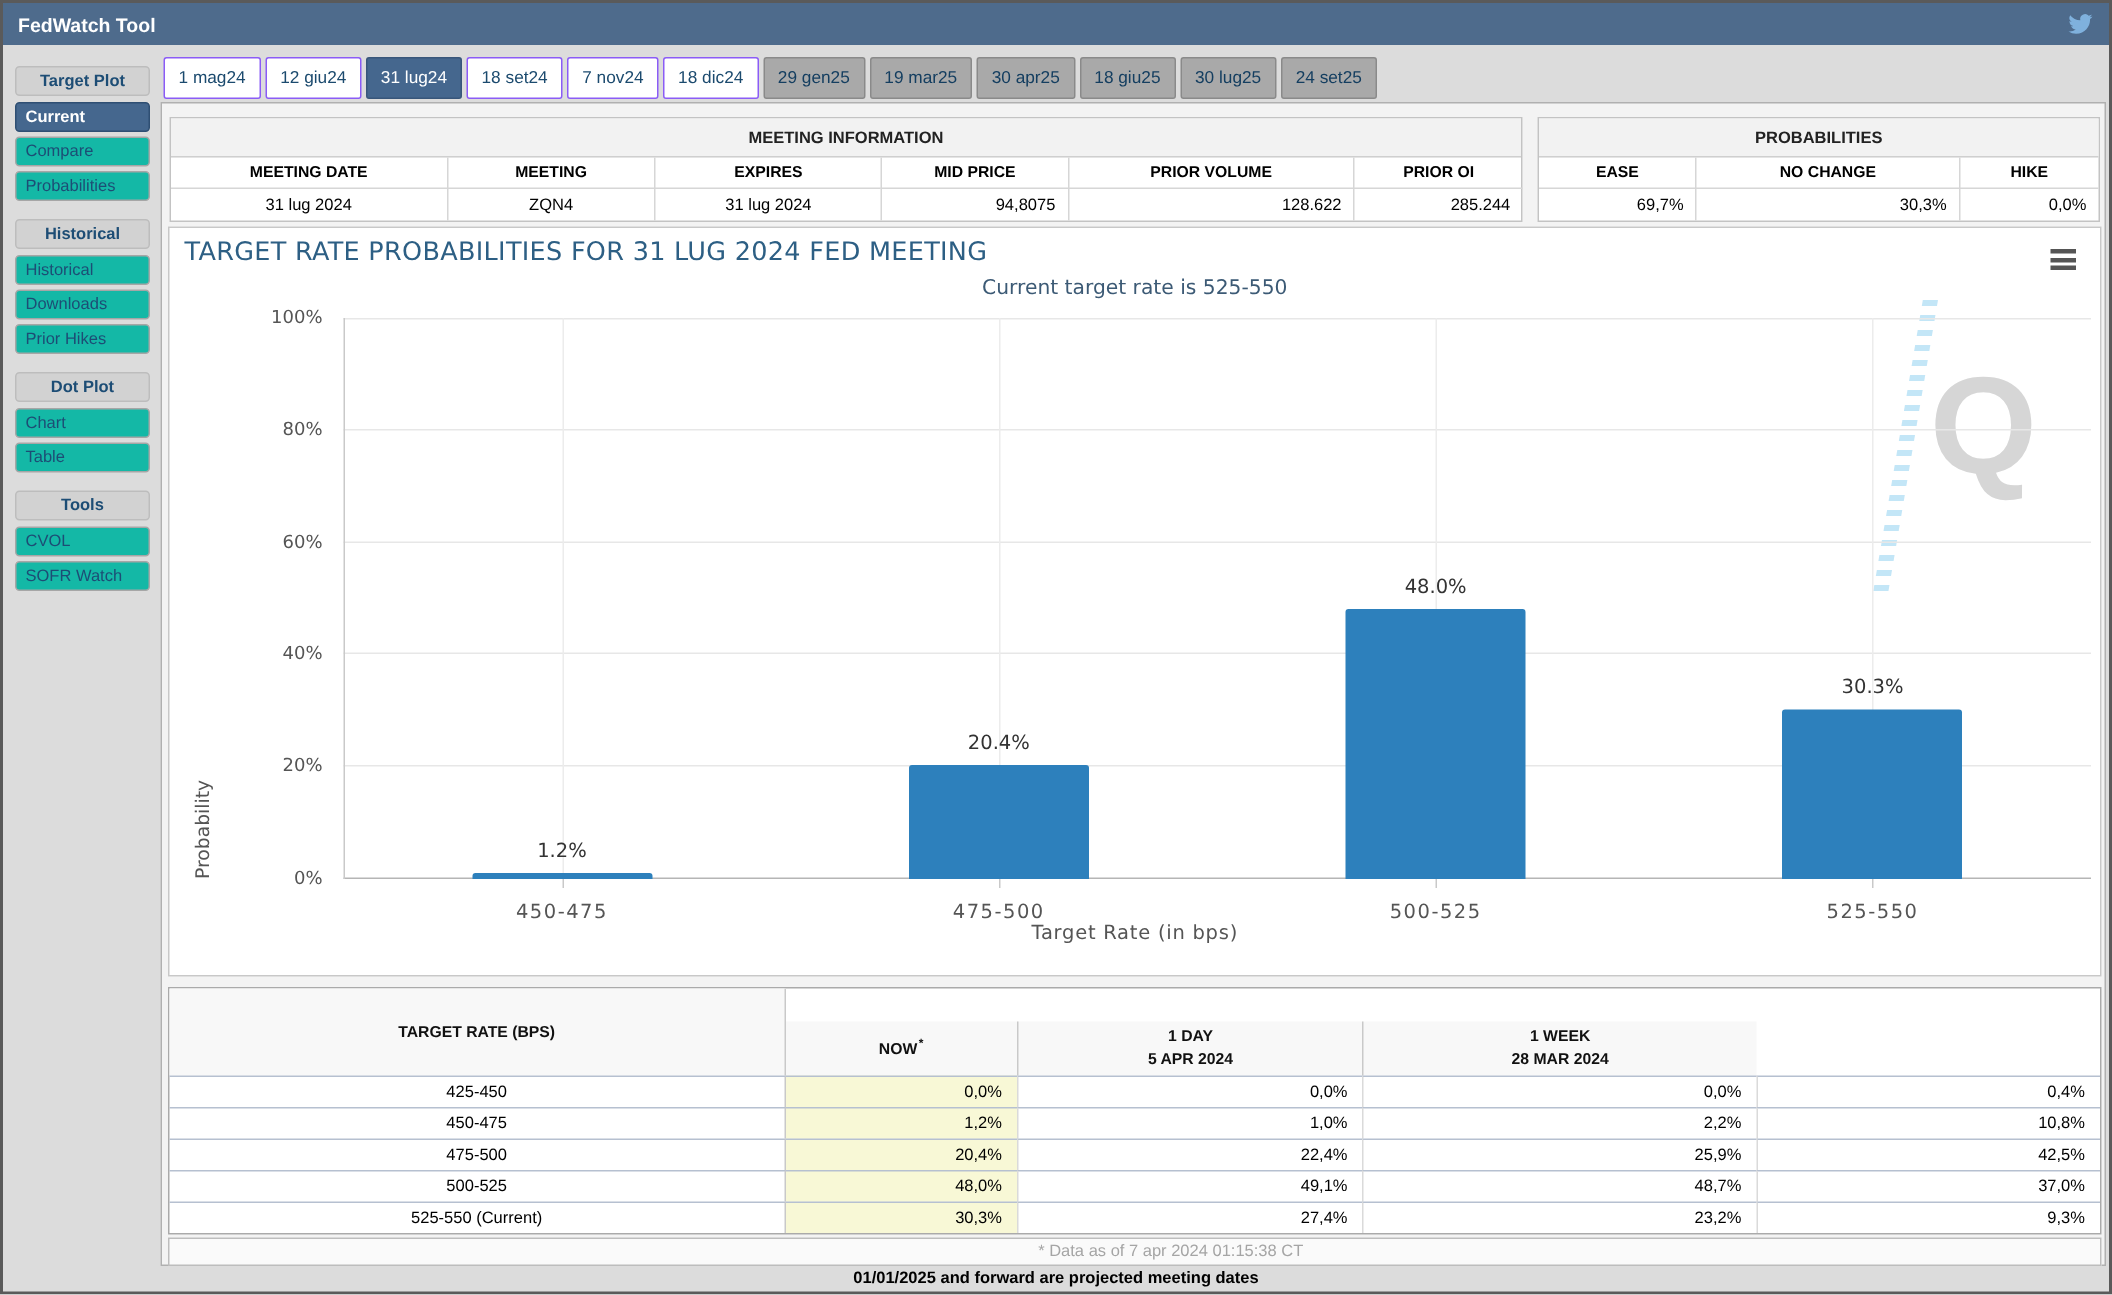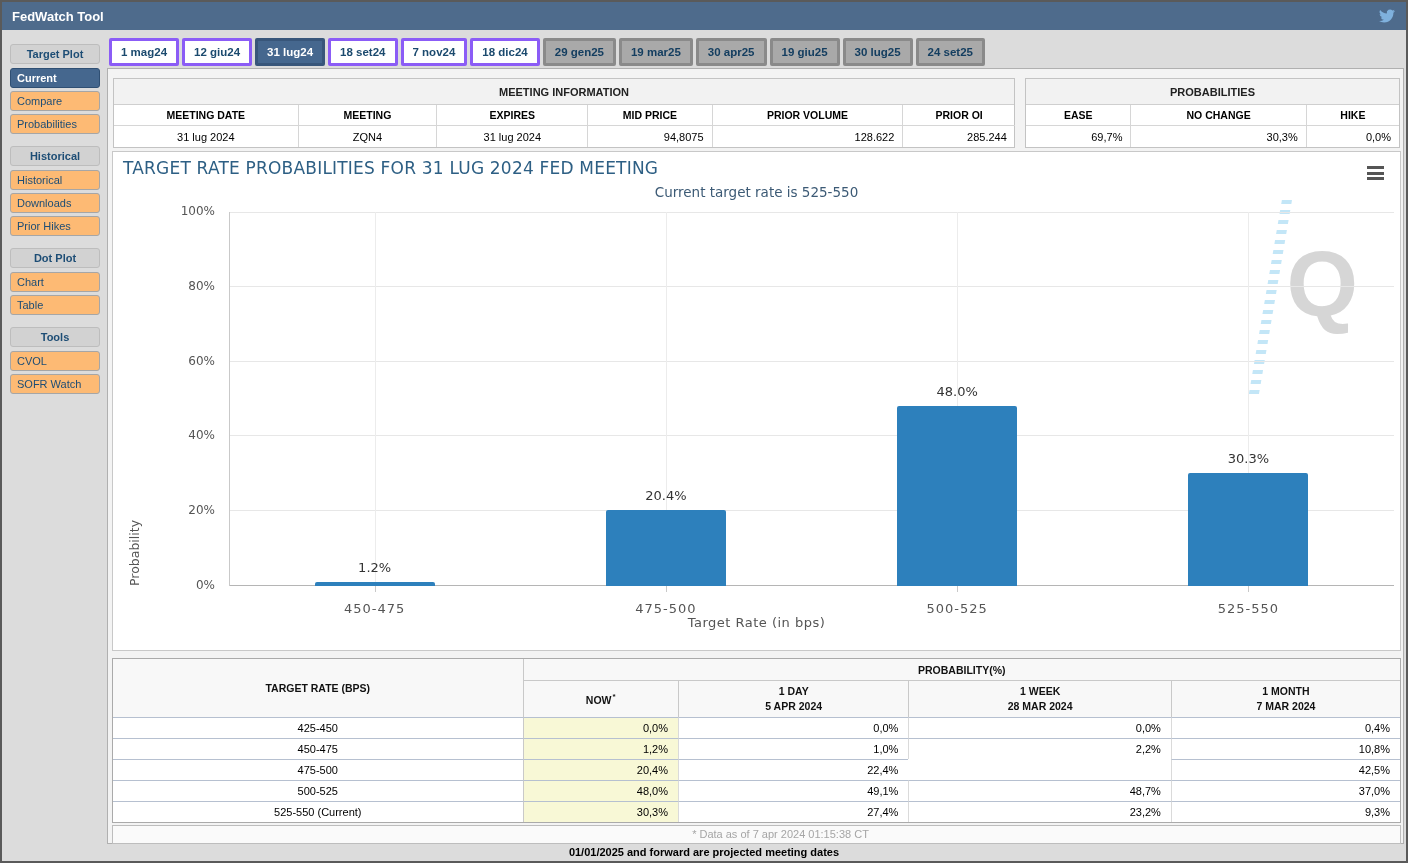--- a/index.html
+++ b/index.html
@@ -9,32 +9,32 @@
 
   
   .titlebar { height: 28px; background: #4e6b8c; display: flex; align-items: center;
               justify-content: space-between; padding: 0 10px; }
   .titlebar .app-title { color: #fff; font-size: 13px; font-weight: bold; }
   .twitter-icon { width: 18px; height: 16px; cursor: pointer; }
 
   
   .tabbar { position: absolute; left: 107px; top: 36px; display: flex; gap: 3px; }
   .tab { height: 28px; padding: 0 9px; display: flex; align-items: center;
-         font-size: 11.5px; font-weight: bold; color: #1b4a6e; background: #fff;
-         border: 3px solid #8b5cf6; border-radius: 2px; cursor: pointer; white-space: nowrap; }
+         font-size: 11.5px; font-weight: normal; color: #1b4a6e; background: #fff;
+         border: 1px solid #8b5cf6; border-radius: 2px; cursor: pointer; white-space: nowrap; }
   .tab.gray { background: #a9a9a9; color: #143e60; border-color: #8a8a8a; }
   .tab.selected { background: #45678e; color: #fff; border-color: #38567a; }
 
   
   .sidebar { position: absolute; left: 8px; top: 42px; width: 90px; }
   .side-section { margin-bottom: 12px; }
   .side-header { background: #d2d2d2; border: 1px solid #bdbdbd; border-radius: 3px;
                  text-align: center; font-weight: bold; font-size: 11px; color: #1d4d75;
                  height: 20px; line-height: 18px; margin-bottom: 4px; }
-  .side-item { background: #fdba74; border: 1px solid #a6a6a6; border-radius: 3px;
+  .side-item { background: #14b8a6; border: 1px solid #a6a6a6; border-radius: 3px;
                font-size: 11px; color: #1d4d75; height: 20px; line-height: 18px;
                padding-left: 6px; margin-bottom: 3px; cursor: pointer; }
   .side-item.selected { background: #45678e; color: #fff; font-weight: bold; border-color: #2f4f73; }
 
   
   .main { position: absolute; left: 105px; top: 66px; width: 1297px; height: 776px;
           background: #f3f3f3; border: 1px solid #b0b0b0; }
 
   
   .mi-table { position: absolute; left: 5px; top: 9px; width: 902px; background: #fff;
@@ -130,21 +130,21 @@
   <div class="tabbar" id="tabbar">
       <div class="tab">1 mag24</div>
       <div class="tab">12 giu24</div>
       <div class="tab selected">31 lug24</div>
       <div class="tab">18 set24</div>
       <div class="tab">7 nov24</div>
       <div class="tab">18 dic24</div>
       <div class="tab gray">29 gen25</div>
       <div class="tab gray">19 mar25</div>
       <div class="tab gray">30 apr25</div>
-      <div class="tab gray">19 giu25</div>
+      <div class="tab gray">18 giu25</div>
       <div class="tab gray">30 lug25</div>
       <div class="tab gray">24 set25</div>
     </div>
 
   <div class="sidebar" id="sidebar">
       <div class="side-section">
         <div class="side-header">Target Plot</div>
         <div class="side-item selected">Current</div>
         <div class="side-item">Compare</div>
         <div class="side-item">Probabilities</div>
@@ -261,49 +261,45 @@
               <div class="xtick"></div>
               <div class="cat-label">525-550</div>
             </div>
           </div>
         </div>
       <div class="xlabel">Target Rate (in bps)</div>
     </div>
 
     <div class="ptable" id="ptable">
       <div class="cell hdr corner">TARGET RATE (BPS)</div>
-      <div class="cell hdr group">PROBABILITY(%)</div>
     <div class="cell hdr sub" style="grid-area: 2 / 2 / 3 / 3;">
           <span>NOW<sup>*</sup></span>
         </div>
         <div class="cell hdr sub bl" style="grid-area: 2 / 3 / 3 / 4;">
           <span>1 DAY</span>
           <span>5 APR 2024</span>
         </div>
         <div class="cell hdr sub bl" style="grid-area: 2 / 4 / 3 / 5;">
           <span>1 WEEK</span>
           <span>28 MAR 2024</span>
-        </div>
-        <div class="cell hdr sub bl" style="grid-area: 2 / 5 / 3 / 6;">
-          <span>1 MONTH</span>
-          <span>7 MAR 2024</span>
         </div>
         <div class="cell bt rowlabel" style="grid-area: 3 / 1;">425-450</div>
         <div class="cell bt val now" style="grid-area: 3 / 2;">0,0%</div>
         <div class="cell bt val vbl" style="grid-area: 3 / 3;">0,0%</div>
         <div class="cell bt val vbl" style="grid-area: 3 / 4;">0,0%</div>
         <div class="cell bt val vbl" style="grid-area: 3 / 5;">0,4%</div>
         <div class="cell bt rowlabel" style="grid-area: 4 / 1;">450-475</div>
         <div class="cell bt val now" style="grid-area: 4 / 2;">1,2%</div>
         <div class="cell bt val vbl" style="grid-area: 4 / 3;">1,0%</div>
         <div class="cell bt val vbl" style="grid-area: 4 / 4;">2,2%</div>
         <div class="cell bt val vbl" style="grid-area: 4 / 5;">10,8%</div>
         <div class="cell bt rowlabel" style="grid-area: 5 / 1;">475-500</div>
         <div class="cell bt val now" style="grid-area: 5 / 2;">20,4%</div>
         <div class="cell bt val vbl" style="grid-area: 5 / 3;">22,4%</div>
+        <div class="cell bt val vbl" style="grid-area: 5 / 4;">25,9%</div>
         <div class="cell bt val vbl" style="grid-area: 5 / 5;">42,5%</div>
         <div class="cell bt rowlabel" style="grid-area: 6 / 1;">500-525</div>
         <div class="cell bt val now" style="grid-area: 6 / 2;">48,0%</div>
         <div class="cell bt val vbl" style="grid-area: 6 / 3;">49,1%</div>
         <div class="cell bt val vbl" style="grid-area: 6 / 4;">48,7%</div>
         <div class="cell bt val vbl" style="grid-area: 6 / 5;">37,0%</div>
         <div class="cell bt rowlabel" style="grid-area: 7 / 1;">525-550 (Current)</div>
         <div class="cell bt val now" style="grid-area: 7 / 2;">30,3%</div>
         <div class="cell bt val vbl" style="grid-area: 7 / 3;">27,4%</div>
         <div class="cell bt val vbl" style="grid-area: 7 / 4;">23,2%</div>

